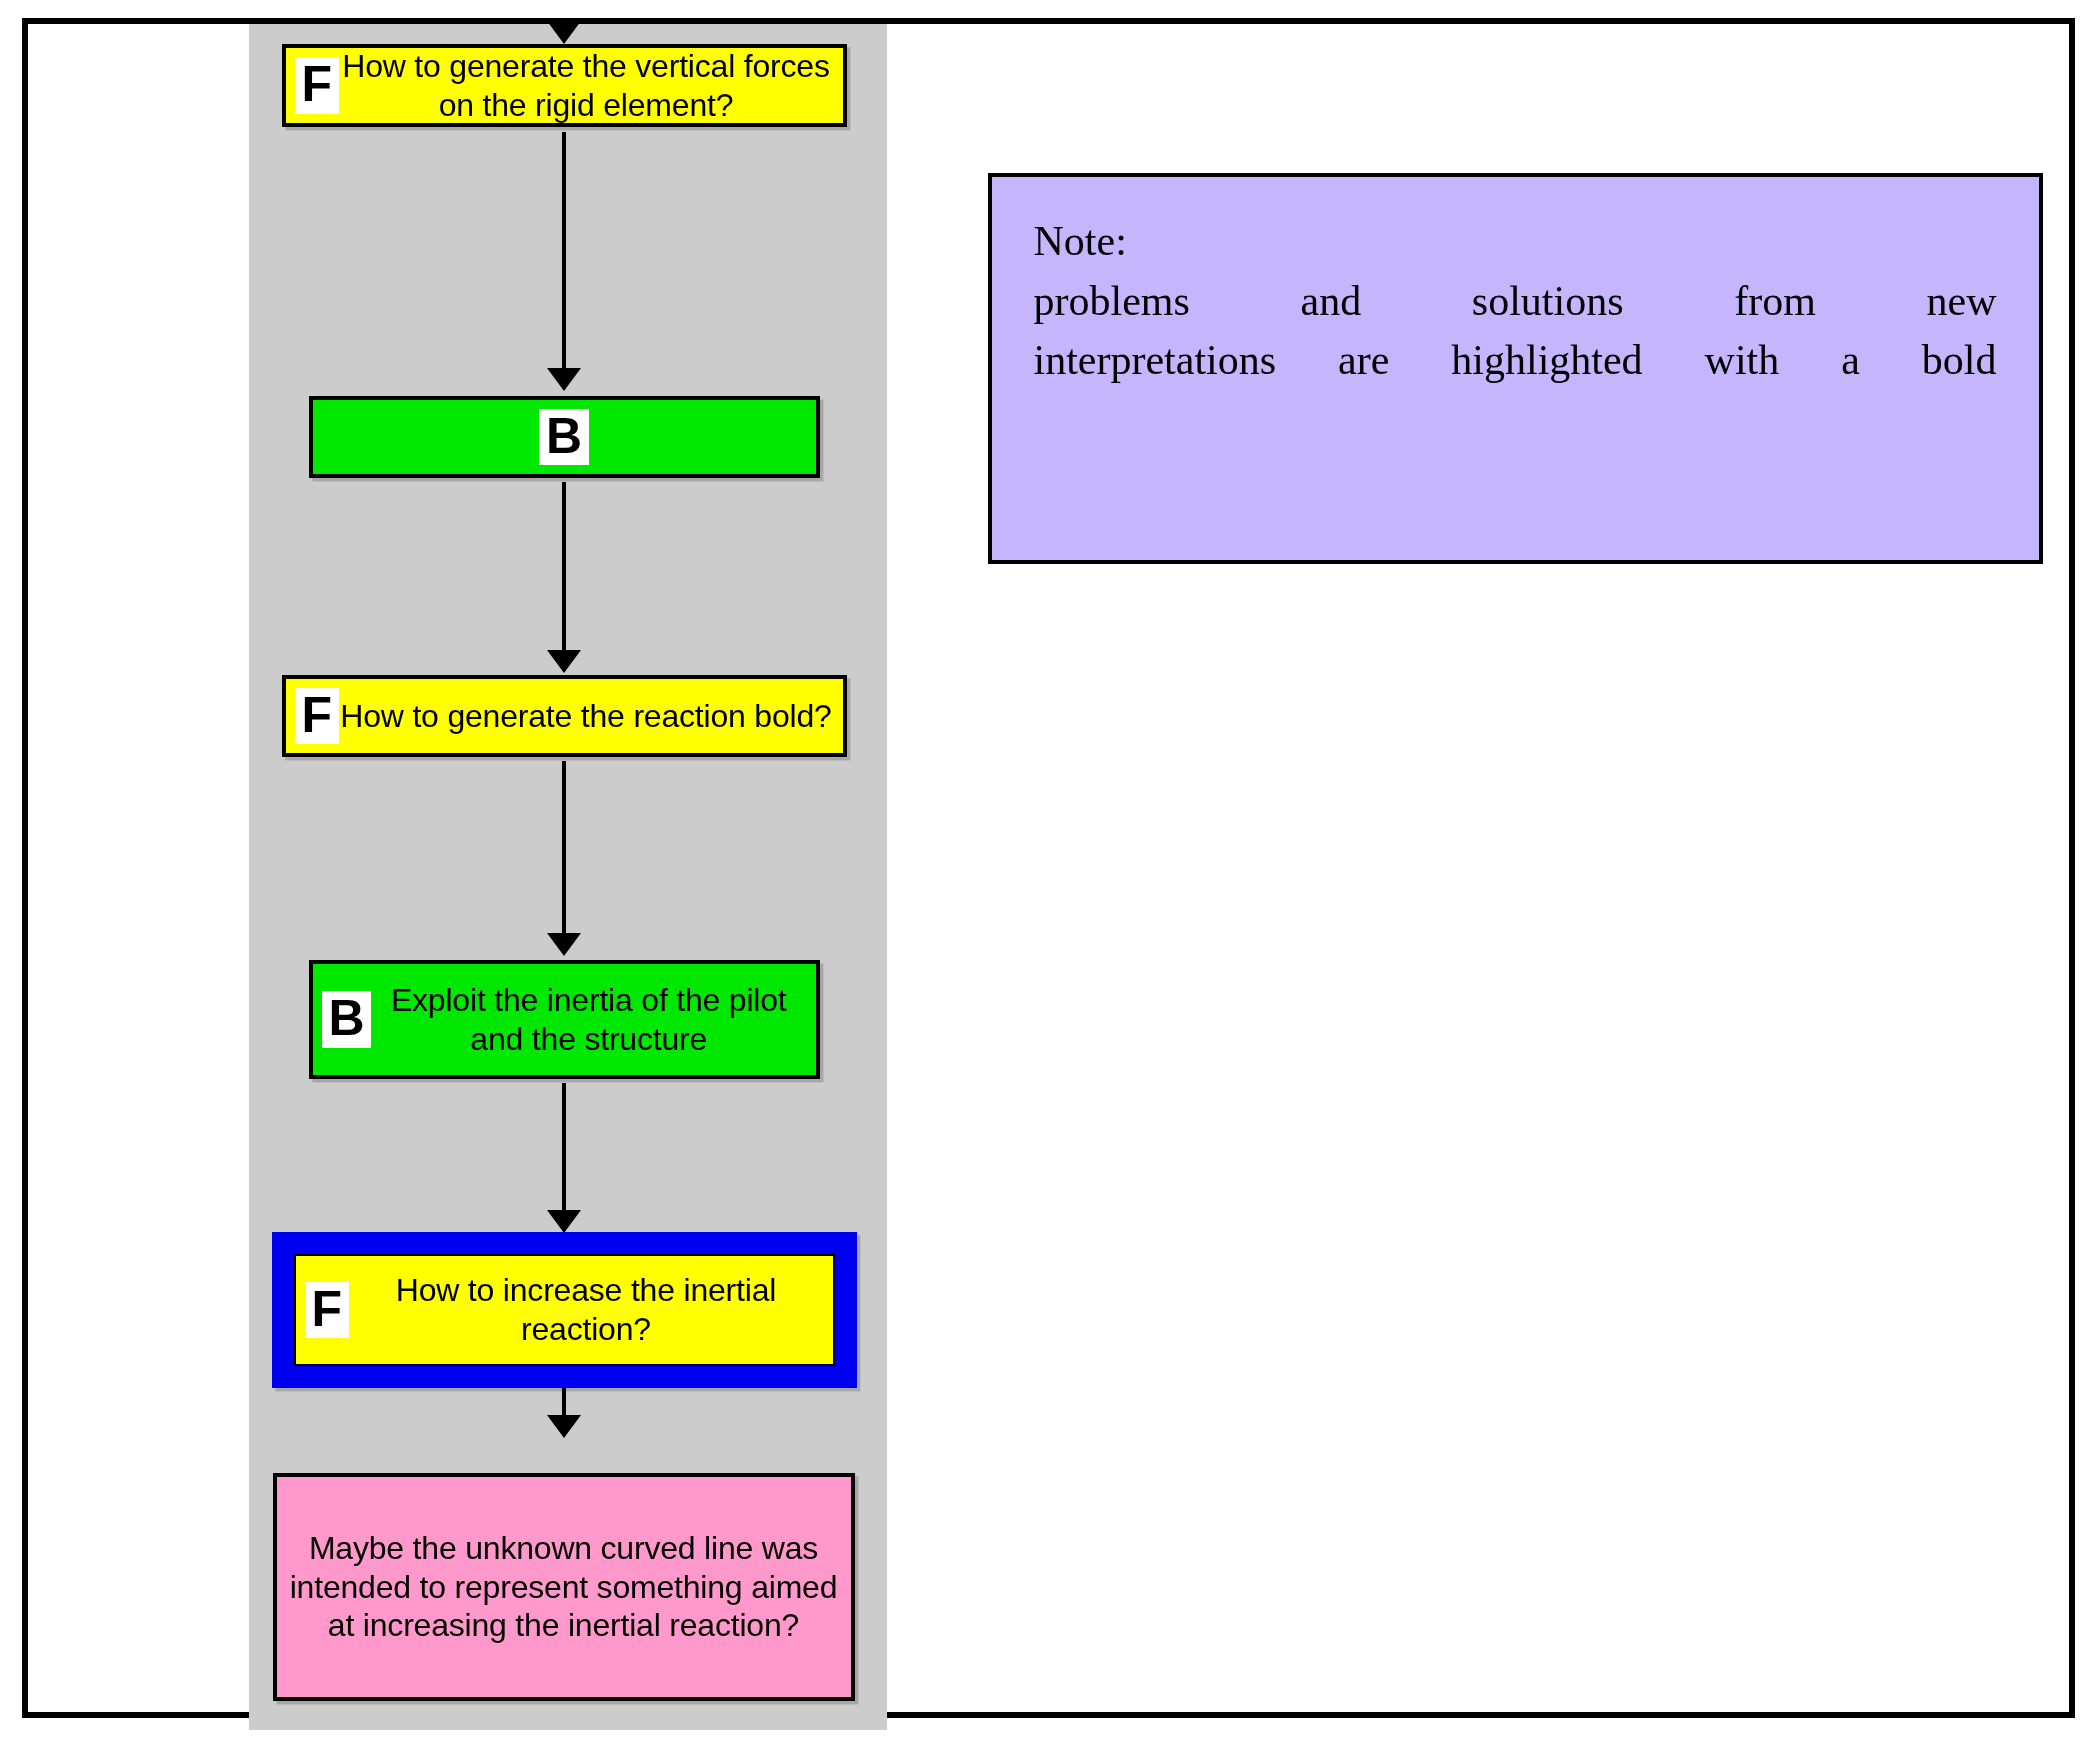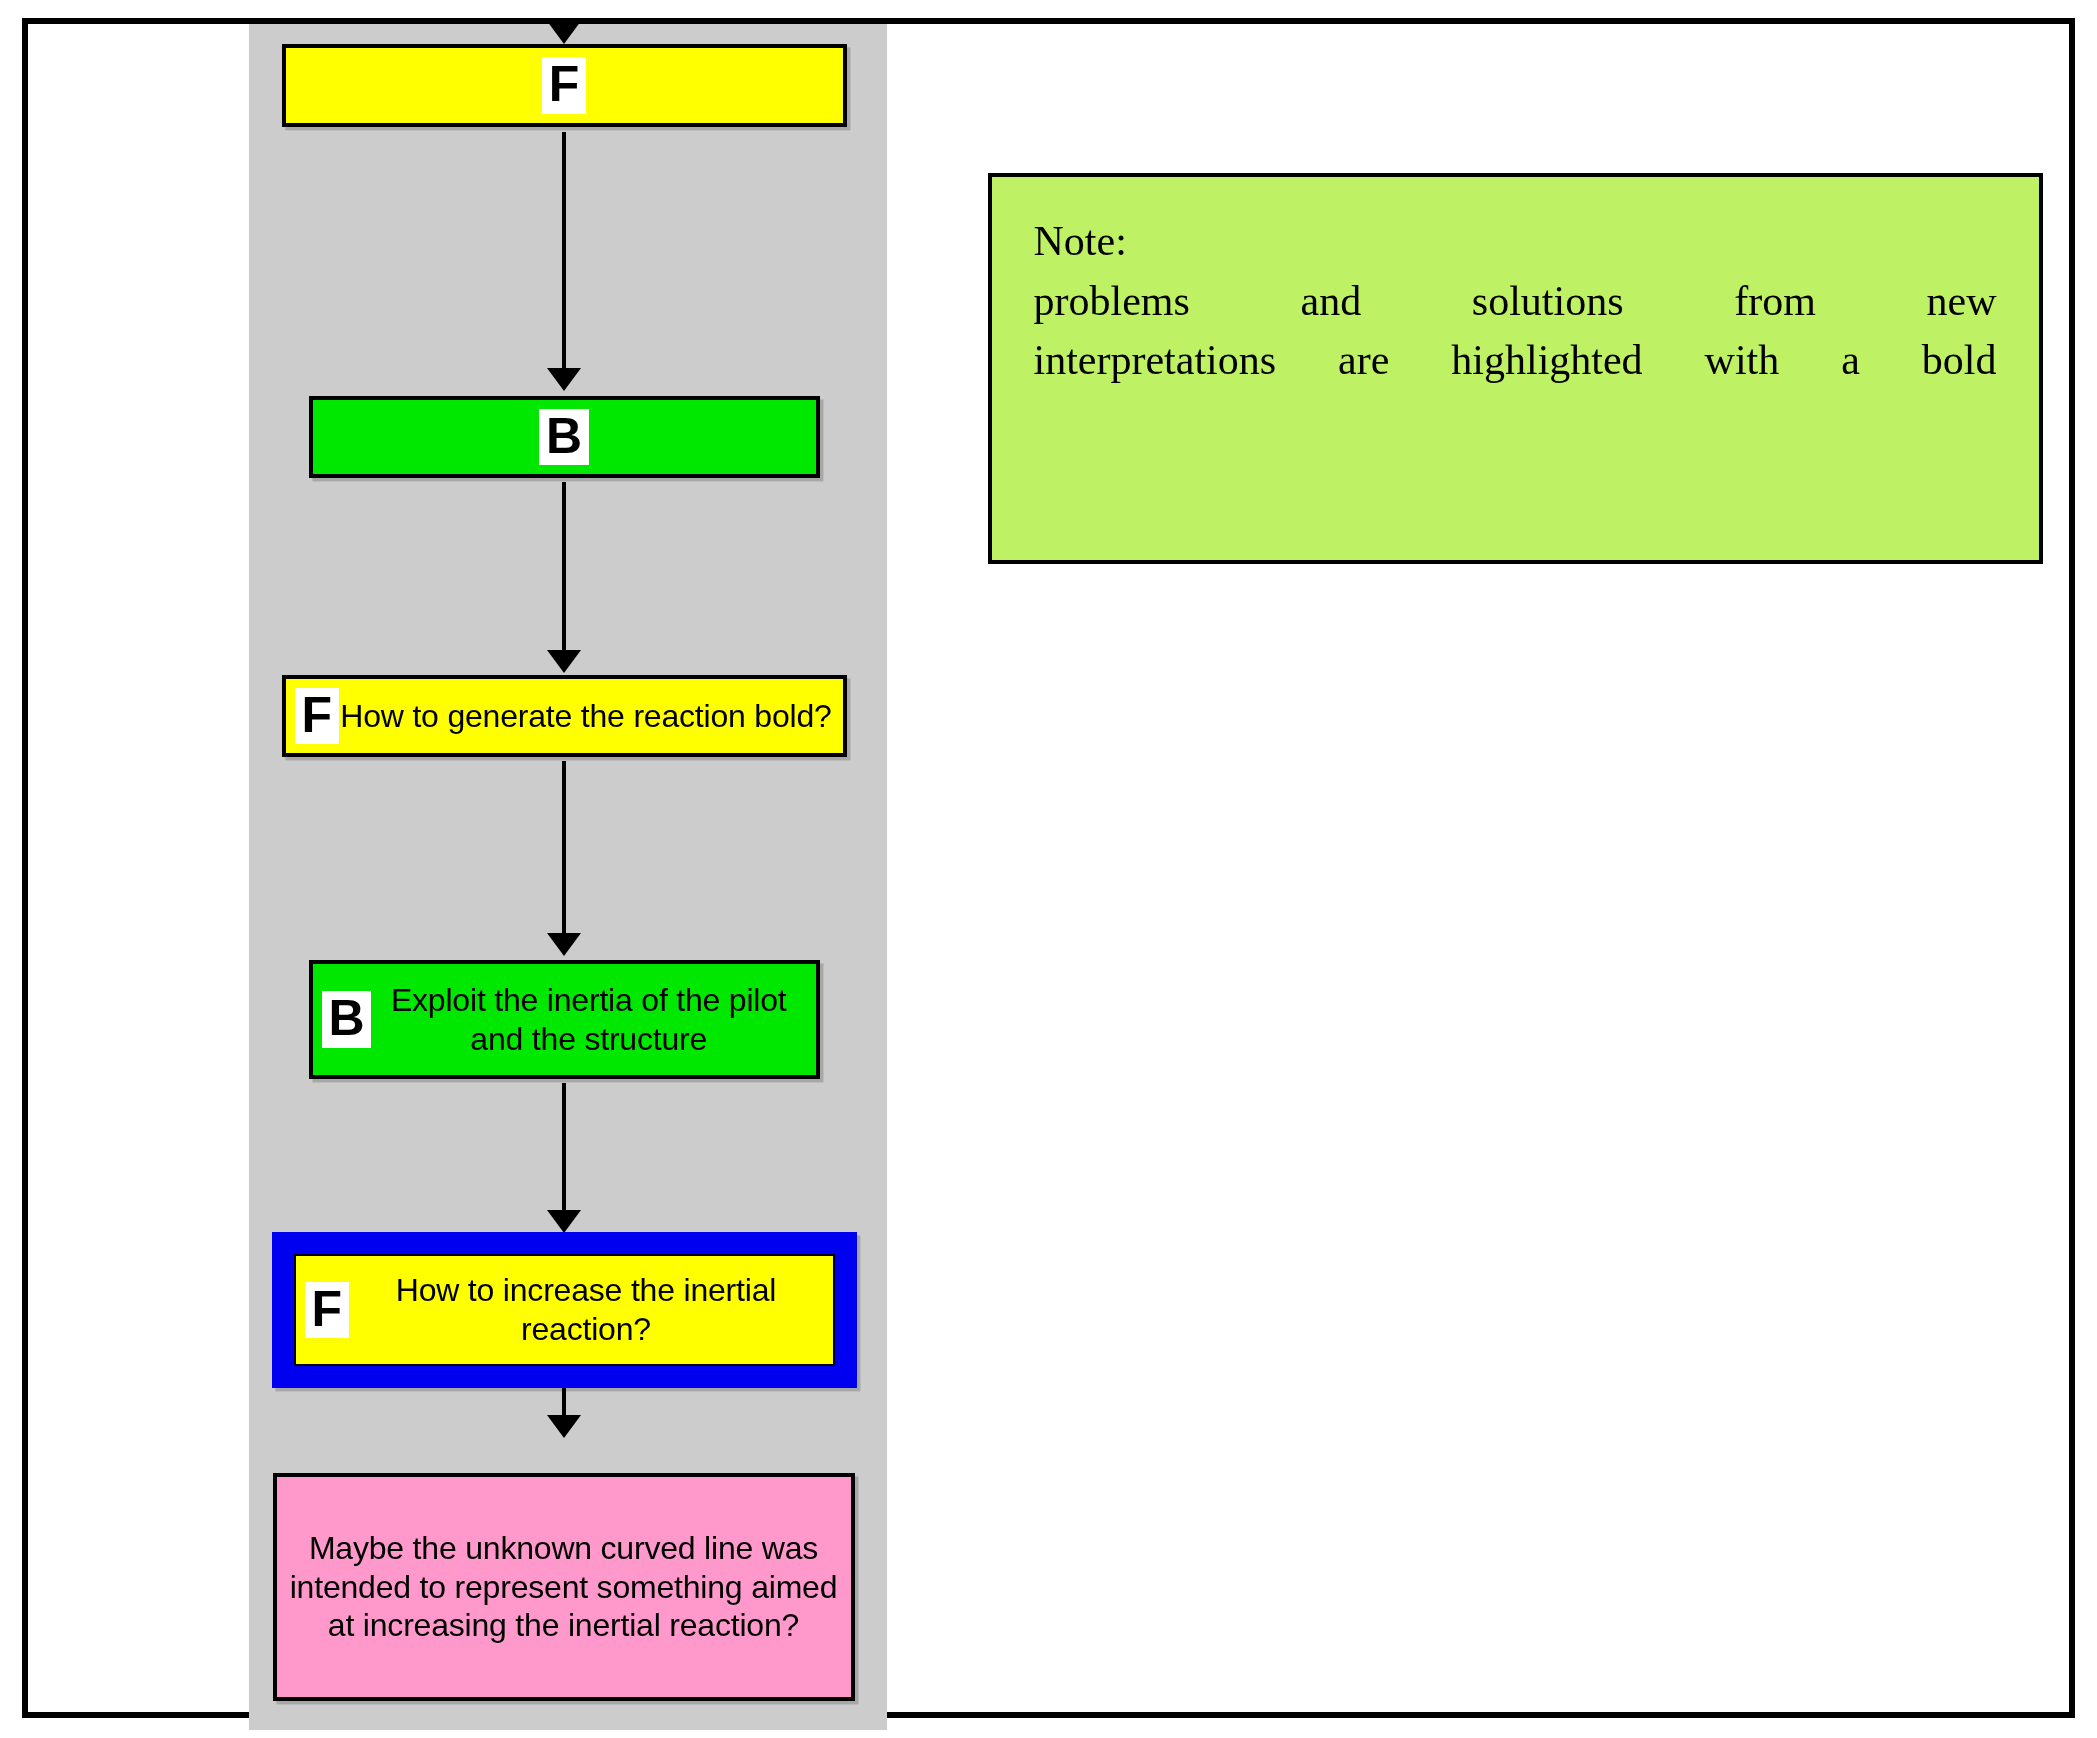--- a/index.html
+++ b/index.html
@@ -122,21 +122,21 @@
 
   
   #note-box {
     position: absolute;
     left: 960px;
     top: 149px;
     width: 1055px;
     height: 391px;
     border: 4.7px solid #000000;
     box-sizing: border-box;
-    background: #bef264;
+    background: #c4b5fd;
     padding: 35px 42px 0 42px;
   }
   #note-box .note-title {
     font-family: "Liberation Serif", serif;
     font-size: 42px;
     line-height: 1.42;
     color: #000000;
   }
   #note-box .note-body {
     font-family: "Liberation Serif", serif;
@@ -153,20 +153,21 @@
 
 <div id="outer-frame">
 
   <div id="flow-panel">
 
     <div class="arrow head-only" style="left:313px; top:-19px; height:19px;"></div>
 
     <div class="node yellow" style="left:33px; top:20px; width:565px; height:83px;">
       <div class="inner">
         <span class="badge">F</span>
+        <span class="node-text">How to generate the vertical forces on the rigid element?</span>
       </div>
     </div>
 
     <div class="arrow" style="left:313px; top:108px; height:239px;"></div>
 
     <div class="node green" style="left:60px; top:372px; width:511px; height:82px;">
       <div class="inner">
         <span class="badge">B</span>
       </div>
     </div>

